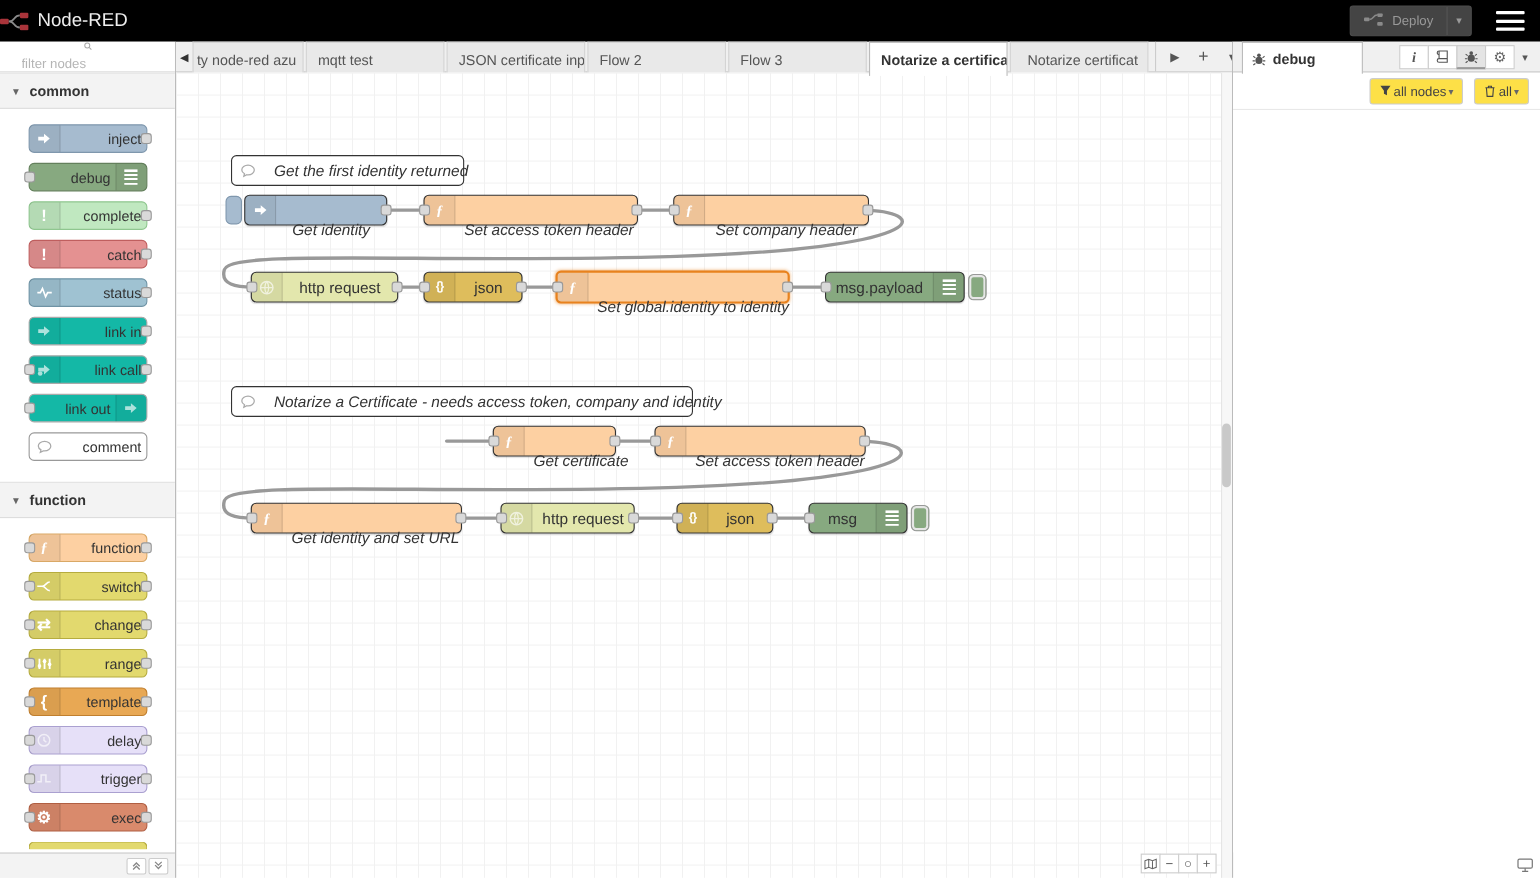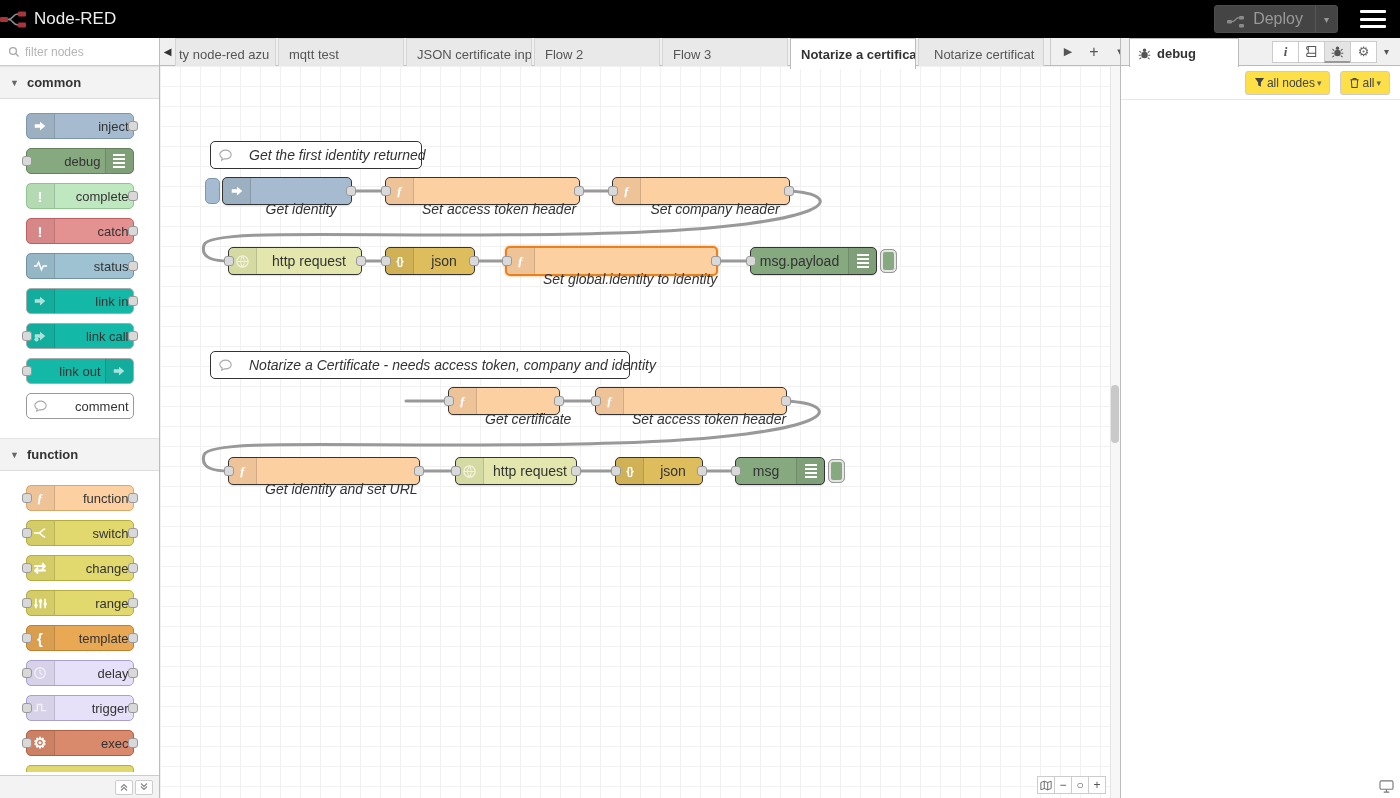--- a/index.html
+++ b/index.html
@@ -4,28 +4,28 @@
 <style>
   * { margin:0; padding:0; box-sizing:border-box; }
   html,body { width:1400px; height:798px; overflow:hidden; font-family:"Liberation Sans",sans-serif; background:#fff; }
 
   
   .hdr { position:absolute; left:0; top:0; width:1400px; height:38px; background:#000; display:flex; align-items:center; }
   .logo { display:flex; align-items:center; gap:8px; }
   .logo-title { color:#eee; font-size:17px; }
   .hdr-right { margin-left:auto; display:flex; align-items:center; gap:22px; padding-right:14px; }
   .deploy { display:flex; align-items:center; height:28px; background:#444; border:1px solid #4d4d4d; border-radius:3px; overflow:hidden; }
-  .deploy-main { display:flex; align-items:flex-end; gap:8px; padding:0 12px; color:#999; font-size:16px; }
+  .deploy-main { display:flex; align-items:flex-start; gap:8px; padding:0 12px; color:#999; font-size:12px; }
   .deploy-caret { border-left:1px solid #555; padding:0 8px; color:#999; font-size:10px; align-self:stretch; display:flex; align-items:center; }
   .burger { width:26px; height:18px; display:flex; flex-direction:column; justify-content:space-between; cursor:pointer; }
   .burger i { display:block; height:3px; background:#fff; border-radius:1px; }
 
   
   .palette { position:absolute; left:0; top:38px; width:160px; height:760px; background:#f9f9f9; border-right:1px solid #bbb; }
-  .pal-search { height:28px; background:#fff; border-bottom:1px solid #ccc; display:flex; align-items:center; gap:5px; padding:0 8px; }
+  .pal-search { height:28px; background:#fff; border-bottom:1px solid #ccc; display:flex; align-items:center; gap:5px; padding:0 8px;flex-direction:column; }
   .pal-search input { border:none; outline:none; font-size:12px; width:120px; color:#555; background:transparent; }
   .pal-search input::placeholder { color:#b5b5b5; }
   .pal-scroll { position:absolute; top:28px; bottom:23px; left:0; right:0; overflow:hidden; background:#fff; }
   .pal-cat { background:#f3f3f3; border-top:1px solid #e3e3e3; border-bottom:1px solid #ddd; padding:8px 10px; font-size:13px; font-weight:bold; color:#333; display:flex; gap:8px; align-items:center; }
   .pal-cat .tw { color:#666; font-size:9px; }
   .pal-items { padding:14px 0 10px 0; }
   .pnode { position:relative; width:108px; height:26px; margin:0 auto 9px auto; border-radius:5px; border:1px solid; display:flex; align-items:center; font-size:13px; color:#333; background:#ddd; }
   .pnode .lbl { flex:1; text-align:right; padding:0 4px; white-space:nowrap; }
   .cut { height:7px; overflow:hidden; margin-bottom:0; border-bottom:none; border-radius:5px 5px 0 0; }
   .pal-foot { position:absolute; bottom:0; left:0; width:159px; height:23px; background:#f3f3f3; border-top:1px solid #ccc; display:flex; justify-content:flex-end; align-items:center; gap:2px; padding:0 6px; }

